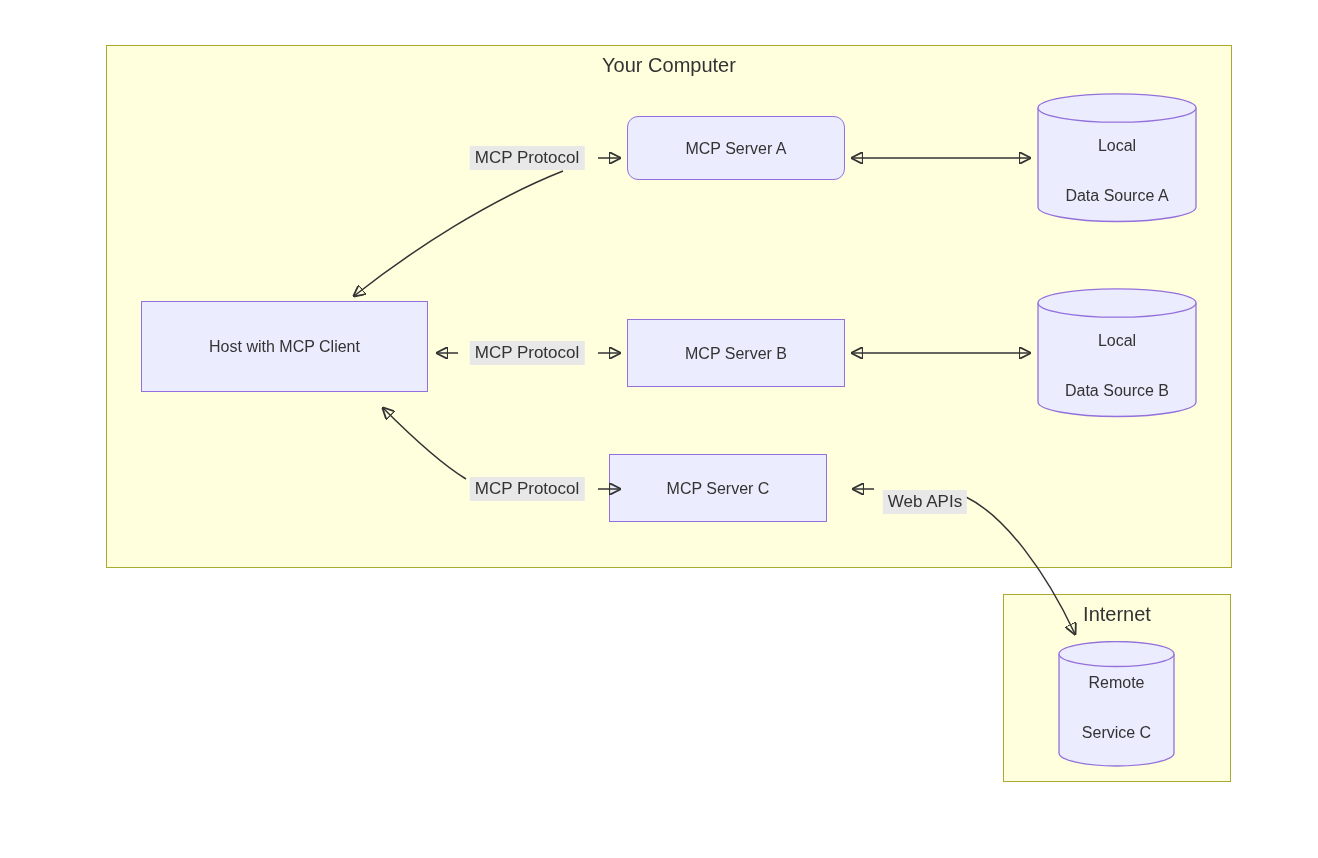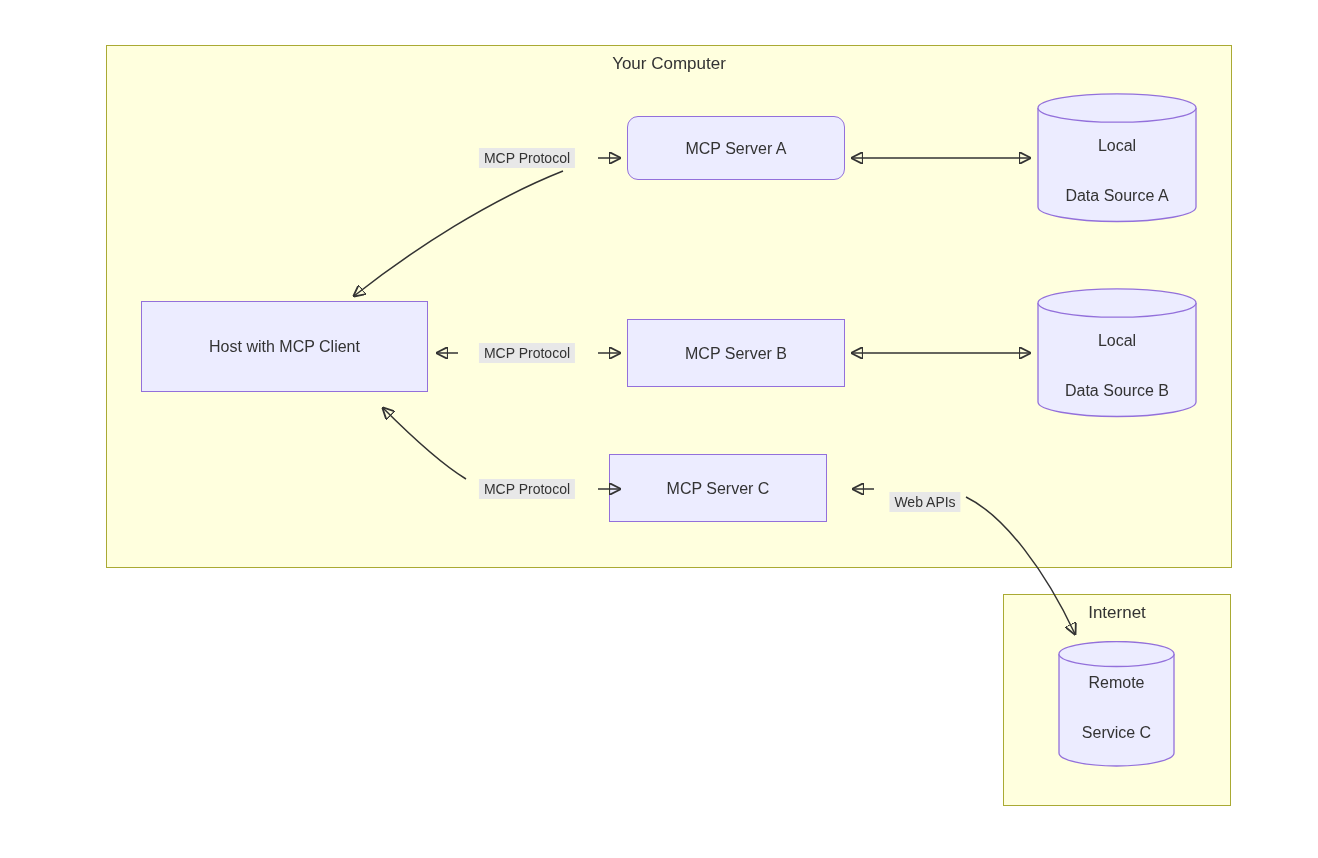--- a/index.html
+++ b/index.html
@@ -16,21 +16,21 @@
     position:absolute;
     background:#ffffde;
     border:1px solid #aaaa33;
     box-sizing:border-box;
   }
   .subgraph-title{
     position:absolute;
     left:0;right:0;
     top:8px;
     text-align:center;
-    font-size:17px;
+    font-size:20px;
     color:#333333;
   }
   .node{
     position:absolute;
     background:#ECECFF;
     border:1.3px solid #9370DB;
     box-sizing:border-box;
     display:flex;
     flex-direction:column;
     align-items:center;
@@ -67,33 +67,33 @@
     stroke-width:1.5px;
   }
   .edge-label{
     position:absolute;
     transform:translate(-50%,-50%);
     background:#e8e8e8;
     color:#333333;
     padding:2px 5px;
     white-space:nowrap;
     z-index:4;
-    font-size:14px;
+    font-size:17px;
   }
 </style>
 </head>
 <body>
 
 <div id="canvas">
 
   <div class="subgraph" style="left:106px;top:45px;width:1126px;height:523px;">
     <div class="subgraph-title">Your Computer</div>
   </div>
 
-  <div class="subgraph" style="left:1003px;top:594px;width:228px;height:212px;">
+  <div class="subgraph" style="left:1003px;top:594px;width:228px;height:188px;">
     <div class="subgraph-title">Internet</div>
   </div>
 
   <svg id="edges" width="1318" height="858" viewBox="0 0 1318 858">
     <defs>
       <marker id="arrowEnd" viewBox="0 0 10 10" refX="9" refY="5" markerWidth="8" markerHeight="8" orient="auto">
         <path d="M0,0 L10,5 L0,10 z" fill="#333333" stroke="none"></path>
       </marker>
       <marker id="arrowStart" viewBox="0 0 10 10" refX="1" refY="5" markerWidth="8" markerHeight="8" orient="auto">
         <path d="M10,0 L0,5 L10,10 z" fill="#333333" stroke="none"></path>

